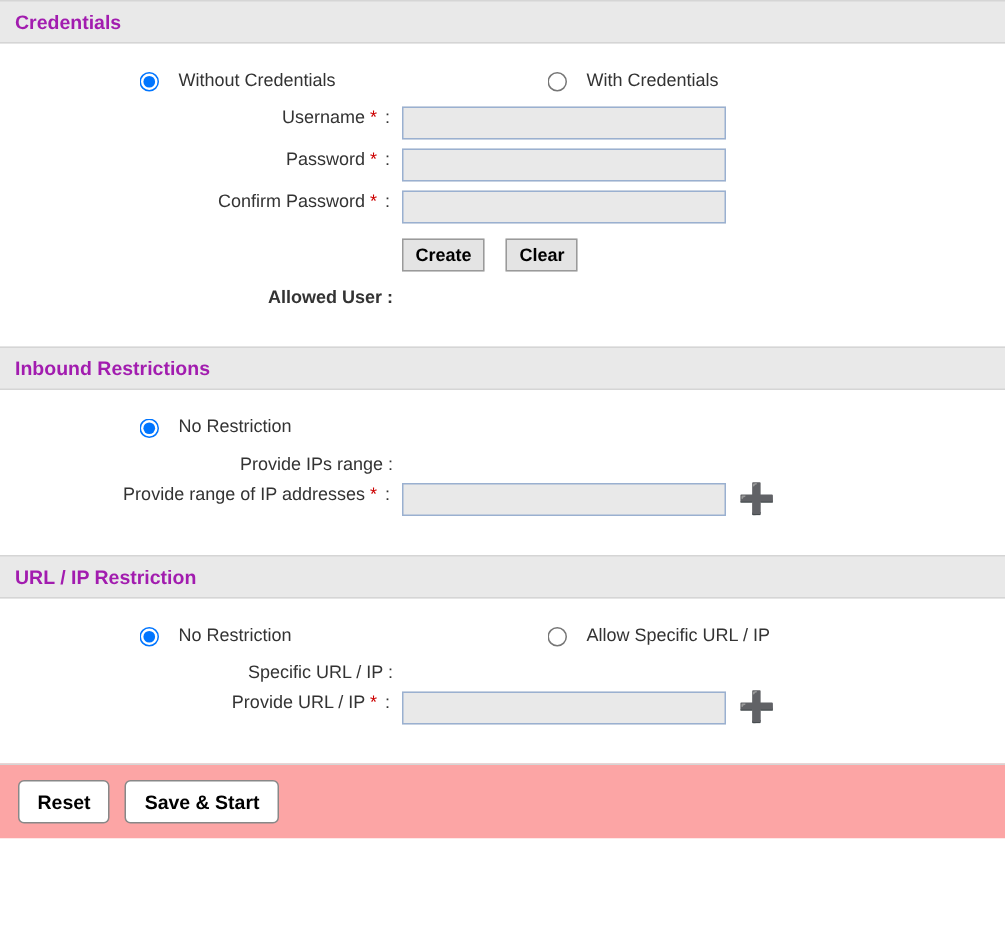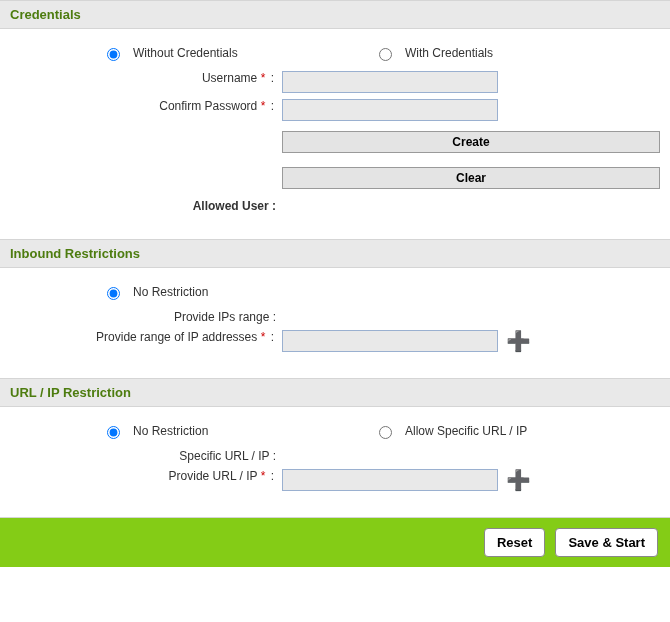--- a/index.html
+++ b/index.html
@@ -12,24 +12,24 @@
     background: #fff;
     width: 670px;
   }
   .section-header {
     background: #e9e9e9;
     border-top: 1px solid #d5d5d5;
     border-bottom: 1px solid #d5d5d5;
     padding: 6px 10px;
     font-weight: bold;
     font-size: 13px;
-    color: #4d7c0f;
+    color: #a21caf;
   }
   .section-body {
-    padding: 10px 10px 20px 24px;
+    padding: 10px 10px 20px 10px;
   }
   .radio-row {
     display: flex;
     align-items: center;
     margin: 6px 0 10px 78px;
   }
   .radio-row .rgroup {
     display: flex;
     align-items: center;
     gap: 10px;
@@ -58,21 +58,20 @@
     background: #e9e9e9;
     border: 1px solid #9ab0d0;
     padding: 2px 4px;
     font-family: inherit;
     font-size: 12px;
   }
   .btn-row {
     display: flex;
     gap: 14px;
     margin: 10px 0 10px 258px;
-    flex-direction: column;
   }
   button.btn {
     background: #e4e4e4;
     border: 1px solid #9a9a9a;
     padding: 3px 8px;
     font-family: inherit;
     font-size: 12px;
     font-weight: bold;
     cursor: pointer;
   }
@@ -89,24 +88,24 @@
   .plus-icon {
     font-size: 20px;
     font-weight: bold;
     line-height: 1;
     color: #000;
     cursor: pointer;
     user-select: none;
   }
   .footer-bar {
     border-top: 1px solid #d5d5d5;
-    background: #84cc16;
+    background: #fca5a5;
     padding: 10px 12px;
     display: flex;
-    justify-content: flex-end;
+    justify-content: flex-start;
     gap: 10px;
   }
   .bold-label { font-weight: bold; }
 </style>
 </head>
 <body>
 
 <div class="section-header">
   <span>Credentials</span>
 </div>
@@ -127,20 +126,30 @@
     <div class="label-cell">
       <span>Username</span>
       <span class="req">*</span>
       <span class="colon">:</span>
     </div>
     <div class="value-cell">
       <input type="text" value="" style="">
     </div>
   </div>
 
+  <div class="form-row">
+    <div class="label-cell">
+      <span>Password</span>
+      <span class="req">*</span>
+      <span class="colon">:</span>
+    </div>
+    <div class="value-cell">
+      <input type="password" value="" style="">
+    </div>
+  </div>
 
   <div class="form-row">
     <div class="label-cell">
       <span>Confirm Password</span>
       <span class="req">*</span>
       <span class="colon">:</span>
     </div>
     <div class="value-cell">
       <input type="password" value="" style="">
     </div>

